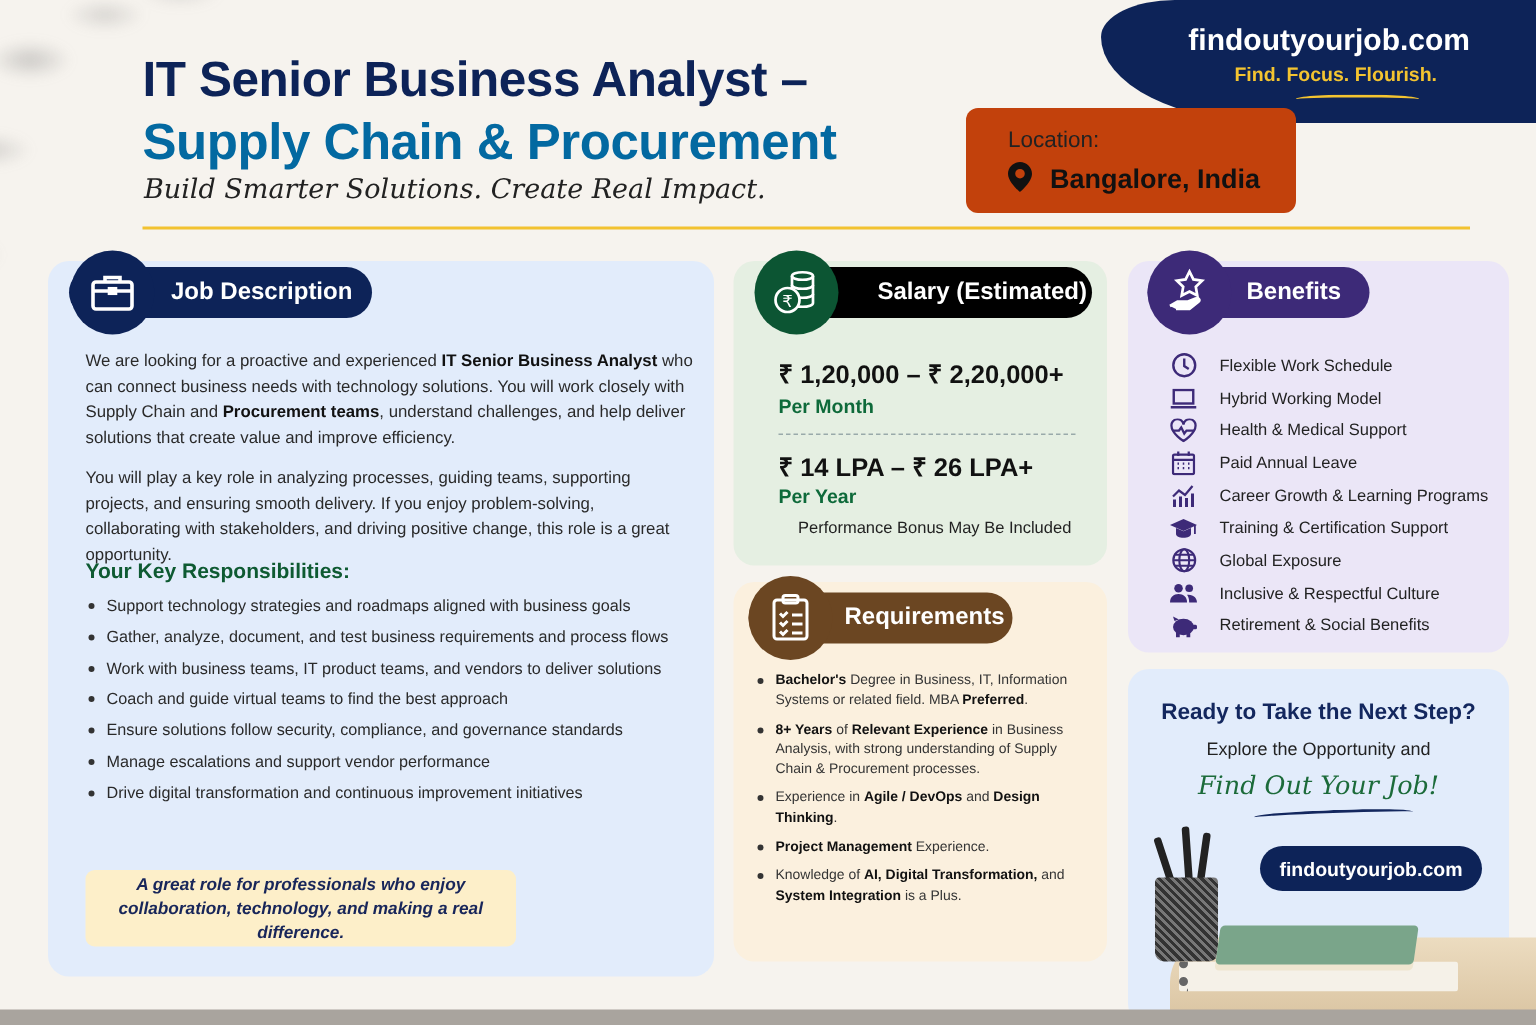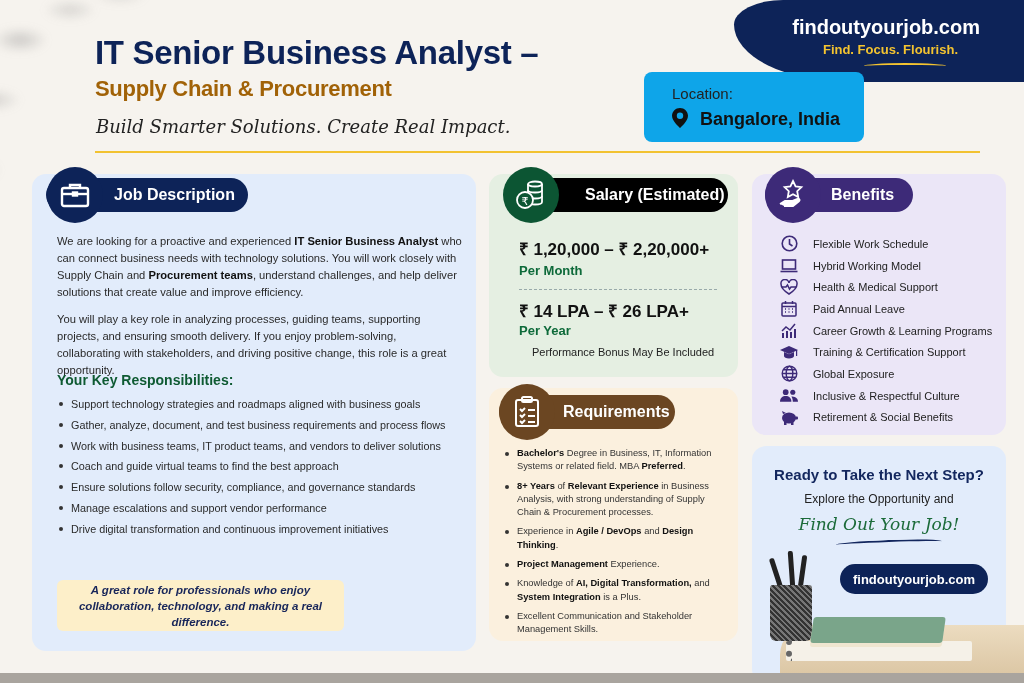--- a/index.html
+++ b/index.html
@@ -38,34 +38,34 @@
   .brand-wave .brand-swoosh {
     position: absolute; right: 78px; top: 63px; width: 82px; height: 6px;
     border-top: 2px solid #f4c430; border-radius: 50% 50% 0 0;
   }
   .title-1 {
     position: absolute; left: 95px; top: 34px;
     font-size: 33px; font-weight: bold; color: #0d2358; letter-spacing: -0.3px; text-align: right;
   }
   .title-2 {
     position: absolute; left: 95px; top: 76px;
-    font-size: 22px; font-weight: bold; color: #a16207; letter-spacing: -0.3px;
+    font-size: 34px; font-weight: bold; color: #0369a1; letter-spacing: -0.3px;
   }
   .tagline {
     position: absolute; left: 96px; top: 116px;
     font-family: "DejaVu Serif", serif; font-style: italic;
     font-size: 18px; color: #222;
   }
   .gold-rule {
     position: absolute; left: 95px; top: 151px; width: 885px; height: 2px;
     background: #f2c230;
   }
   .location-box {
     position: absolute; left: 644px; top: 72px; width: 220px; height: 70px;
-    background: #0ea5e9; border-radius: 8px; text-align: right;
+    background: #c2410c; border-radius: 8px; text-align: right;
   }
   .location-box .loc-label { position: absolute; left: 28px; top: 13px; font-size: 15px; color: #222; }
   .location-box .loc-pin { position: absolute; left: 28px; top: 36px; width: 16px; height: 20px; }
   .location-box .loc-value { position: absolute; left: 56px; top: 37px; font-size: 18px; font-weight: bold; color: #111; }
 
   .card { position: absolute; border-radius: 14px; }
   .card-jd { left: 32px; top: 174px; width: 444px; height: 477px; background: #e2ecfb; }
   .card-salary { left: 489px; top: 174px; width: 249px; height: 203px; background: #e5efe2; }
   .card-req { left: 489px; top: 388px; width: 249px; height: 253px; background: #fbf0de; }
   .card-ben { left: 752px; top: 174px; width: 254px; height: 261px; background: #ebe6f7; }
@@ -244,21 +244,20 @@
     <rect x="8" y="1" width="10" height="5" rx="1.5"></rect>
     <path d="M6 13l2 2 3-3M6 19l2 2 3-3M6 25l2 2 3-3M14 14h7M14 20h7M14 26h7"></path>
   </svg>
 </div>
 <ul class="req-list">
   <li><b>Bachelor's</b><span> Degree in Business, IT, Information Systems or related field. MBA </span><b>Preferred</b><span>.</span></li>
   <li><b>8+ Years</b><span> of </span><b>Relevant Experience</b><span> in Business Analysis, with strong understanding of Supply Chain &amp; Procurement processes.</span></li>
   <li><span>Experience in </span><b>Agile / DevOps</b><span> and </span><b>Design Thinking</b><span>.</span></li>
   <li><b>Project Management</b><span> Experience.</span></li>
   <li><span>Knowledge of </span><b>AI, Digital Transformation,</b><span> and </span><b>System Integration</b><span> is a Plus.</span></li>
-  <li><span>Excellent Communication and Stakeholder Management Skills.</span></li>
 </ul>
 
 <div class="pill pill-ben">
   <span>Benefits</span>
 </div>
 <div class="pill-circle circle-ben">
   <svg width="32" height="32" viewBox="0 0 32 32" fill="none" stroke="#fff" stroke-width="1.8">
     <path d="M16 2l2.6 5.3 5.8.8-4.2 4.1 1 5.8L16 15.3 10.8 18l1-5.8-4.2-4.1 5.8-.8z"></path>
     <path d="M3 25l5-3h7l5-2c2-.8 3.5 1 2 2.2L16 27H7" fill="#fff"></path>
   </svg>

